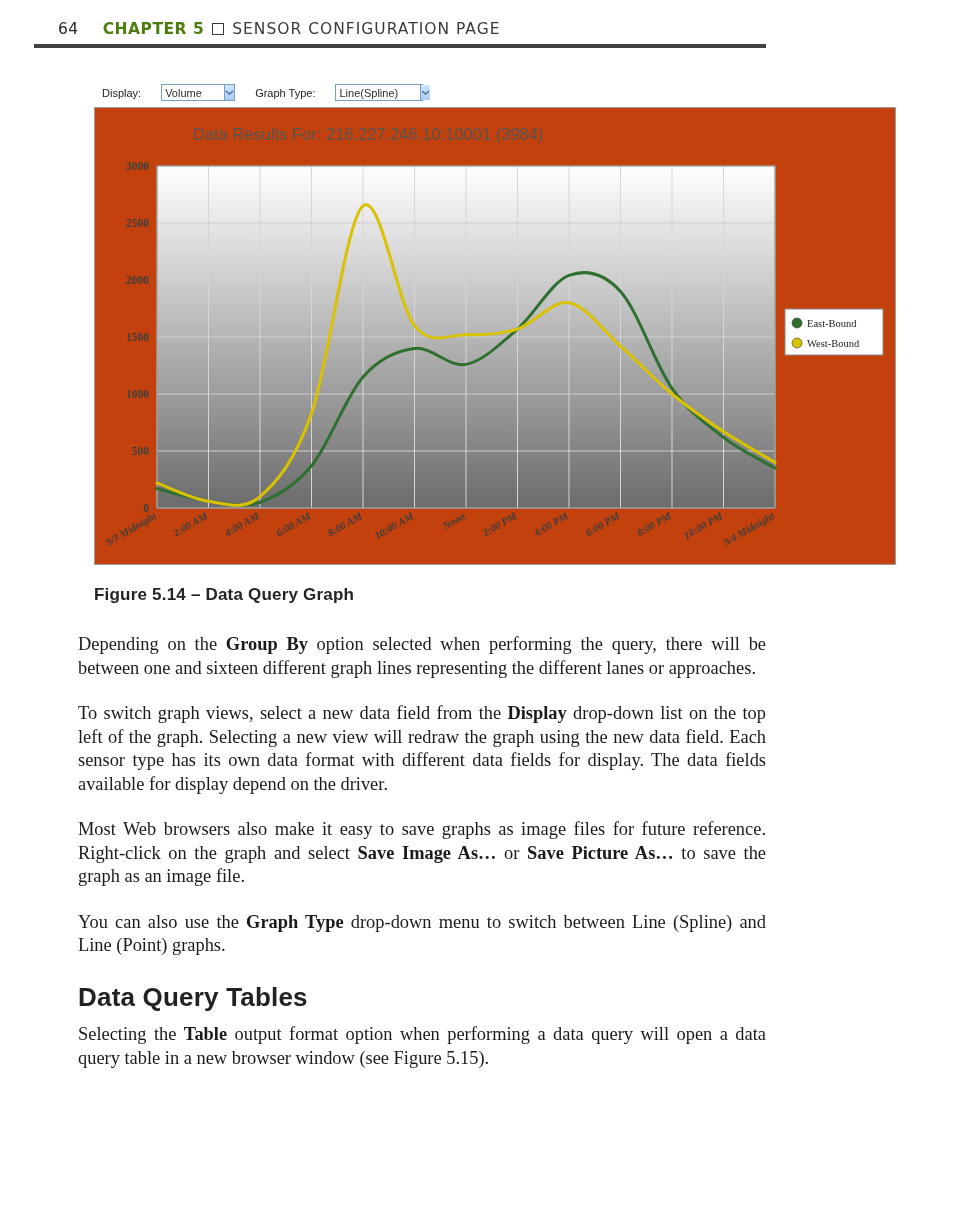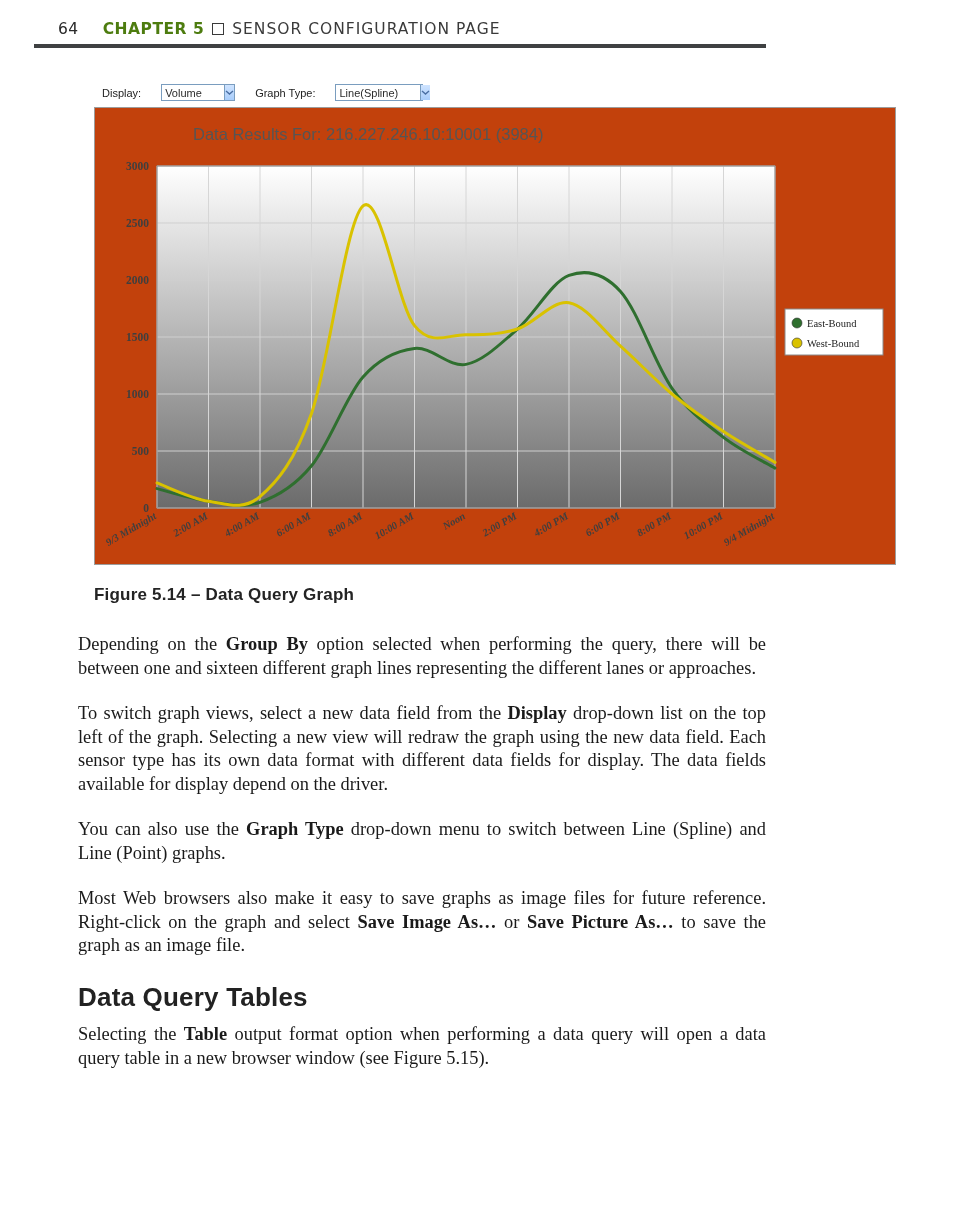--- a/index.html
+++ b/index.html
@@ -230,24 +230,24 @@
   </div>
 
   <div class="body-text">
     <p>
       <span>Depending on the </span><strong>Group By</strong><span> option selected when performing the query, there will be between one and sixteen different graph lines representing the different lanes or approaches.</span>
     </p>
     <p>
       <span>To switch graph views, select a new data field from the </span><strong>Display</strong><span> drop-down list on the top left of the graph. Selecting a new view will redraw the graph using the new data field. Each sensor type has its own data format with different data fields for display. The data fields available for display depend on the driver.</span>
     </p>
     <p>
+      <span>Most Web browsers also make it easy to save graphs as image files for future reference. Right-click on the graph and select </span><strong>Save Image As…</strong><span> or </span><strong>Save Picture As…</strong><span> to save the graph as an image file.</span>
+    </p>
+    <p>
       <span>You can also use the </span><strong>Graph Type</strong><span> drop-down menu to switch between Line (Spline) and Line (Point) graphs.</span>
-    </p>
-    <p>
-      <span>Most Web browsers also make it easy to save graphs as image files for future reference. Right-click on the graph and select </span><strong>Save Image As…</strong><span> or </span><strong>Save Picture As…</strong><span> to save the graph as an image file.</span>
     </p>
   </div>
 
   <h2 class="sect">Data Query Tables</h2>
   <div class="body-text">
     <p>
       <span>Selecting the </span><strong>Table</strong><span> output format option when performing a data query will open a data query table in a new browser window (see Figure 5.15).</span>
     </p>
   </div>
 

